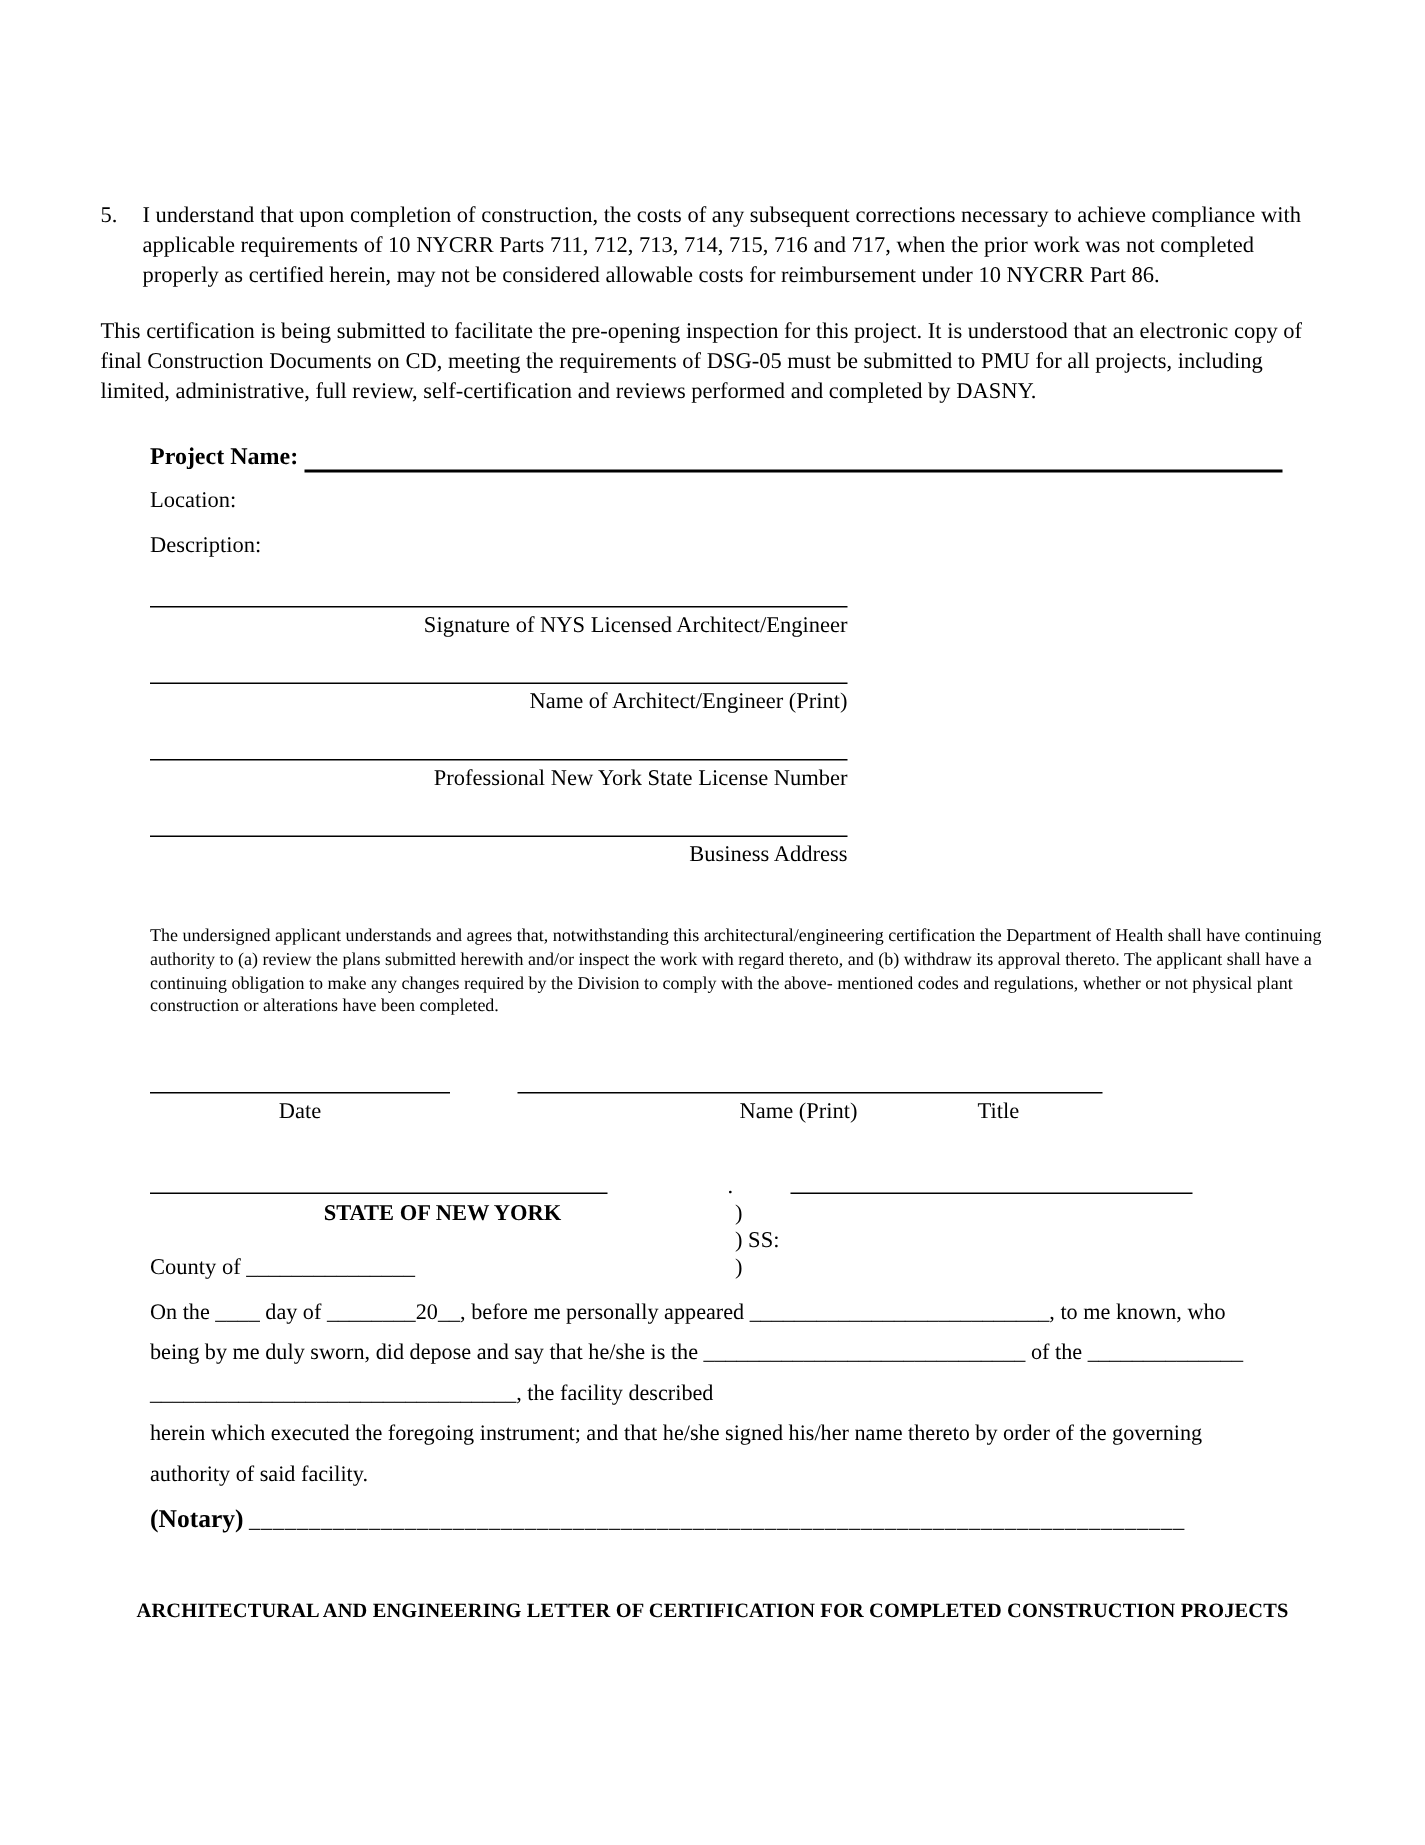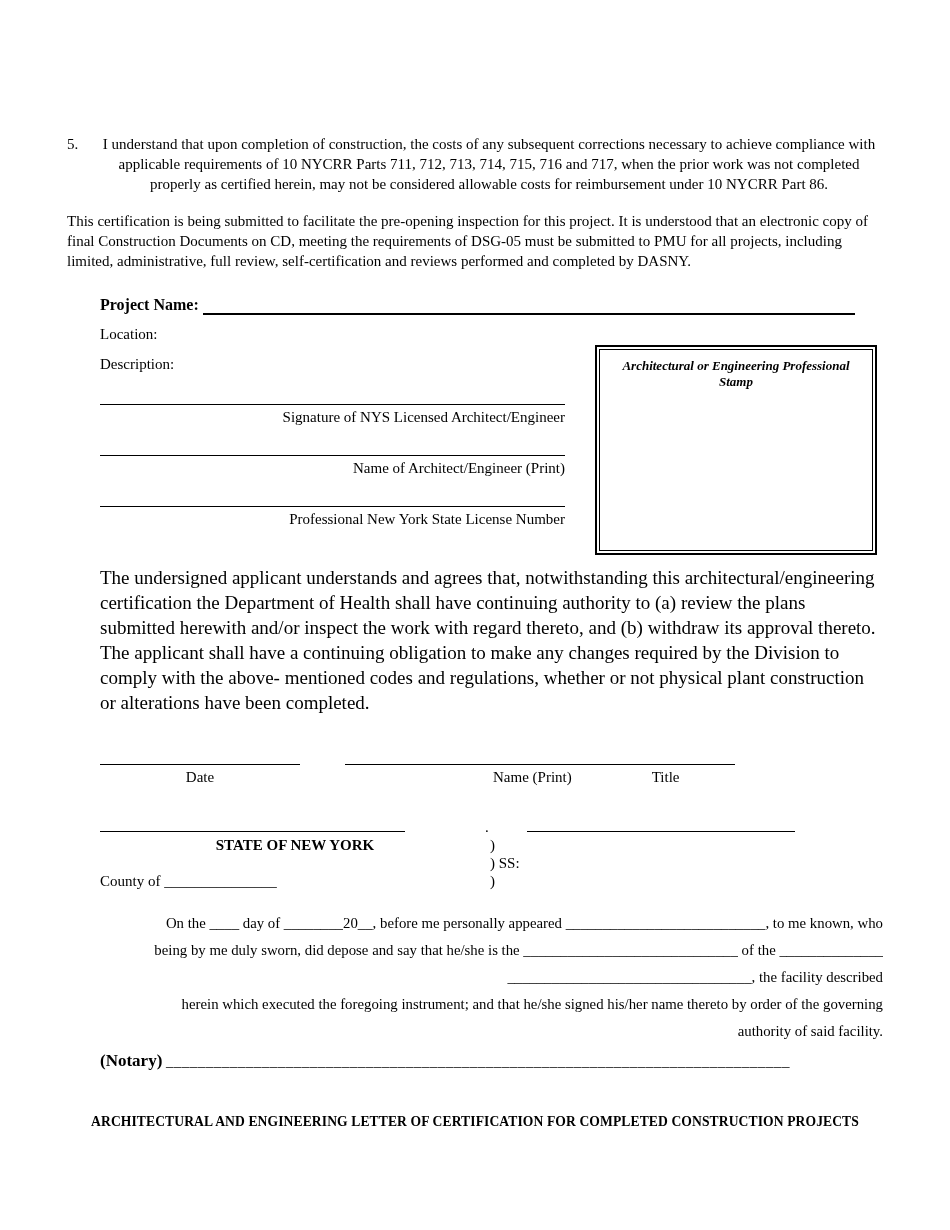--- a/index.html
+++ b/index.html
@@ -15,21 +15,21 @@
     padding: 135px 67px 0 67px;
     font-size: 15px; line-height: 1.32;
     overflow: hidden;
     background: #fff;
   }
   .b { font-weight: bold; text-align: center; }
 
   
   .item5 { display: flex; }
   .item5 .num { width: 28px; flex: 0 0 28px; }
-  .item5 .item-text { flex: 1; text-align: center; }
+  .item5 .item-text { flex: 1; }
   .intro { margin-top: 18px; }
 
   
   .form { margin-left: 33px; margin-top: 22px; }
   .row { display: flex; align-items: flex-end; margin-top: 9px; min-height: 21px; }
   .project-row { margin-top: 0; margin-right: 28px; }
   .project-row .label { font-weight: bold; font-size: 16px; white-space: nowrap; }
   .project-row .fill { flex: 1; border-bottom: 2px solid #000; height: 19px; margin-left: 4px; }
 
   .sig-col { width: 465px; margin-top: 14px; }
@@ -42,21 +42,21 @@
     position: absolute; left: 595px; top: 345px;
     width: 282px; height: 210px;
     border: 2px solid #000; padding: 2px;
   }
   .stamp-inner { width: 100%; height: 100%; border: 1px solid #000; }
   .stamp-text {
     font-weight: bold; font-style: italic; font-size: 13px;
     text-align: center; width: 250px; margin: 8px auto 0 auto; line-height: 1.25;
   }
 
-  .applicant-para { margin-left: 33px; margin-top: 36px; width: 783px; font-size: 19px; }
+  .applicant-para { margin-left: 33px; margin-top: 36px; width: 783px; font-size: 12px; }
 
   .auth-sig { margin-left: 33px; margin-top: 14px; }
   .auth-sig .line { width: 390px; margin-left: 245px; border-bottom: 1px solid #000; height: 12px; }
   .auth-sig .label { margin-left: 415px; padding-top: 3px; }
 
   .date-row { margin-left: 33px; margin-top: 36px; }
   .dr-lines { display: flex; }
   .dr-lines .date-line { width: 200px; border-bottom: 1px solid #000; height: 14px; }
   .dr-lines .gap { width: 45px; }
   .dr-lines .name-line { width: 390px; border-bottom: 1px solid #000; height: 14px; }
@@ -72,21 +72,21 @@
   .state-block { margin-left: 33px; margin-top: 28px; }
   .top-lines { display: flex; align-items: flex-end; height: 16px; }
   .top-lines .l1 { width: 305px; border-bottom: 1px solid #000; height: 14px; }
   .top-lines .dot { margin-left: 80px; line-height: 10px; }
   .top-lines .l2 { width: 268px; border-bottom: 1px solid #000; height: 14px; margin-left: 38px; }
   .sb-row { display: flex; line-height: 18px; }
   .sb-row .c1 { width: 390px; white-space: nowrap; }
   .sb-row .c2 { white-space: nowrap; }
   .sb-row.first { margin-top: 4px; }
 
-  .notary-text { margin-left: 33px; margin-top: 20px; font-size: 14.8px; text-align: right; }
+  .notary-text { margin-left: 33px; margin-top: 8px; font-size: 14.8px; }
   .notary-text p { line-height: 27px; white-space: nowrap; }
 
   .notary-sign { margin-left: 33px; margin-top: 5px; white-space: nowrap; }
   .notary-sign .nlabel { font-weight: bold; font-size: 17px; }
   .notary-sign .nblank { font-size: 15px; letter-spacing: 0.5px; }
 
   .footer-title {
     margin-top: 40px; text-align: center;
     font-weight: bold; font-size: 13.6px; letter-spacing: 0.1px;
     white-space: nowrap;
@@ -123,28 +123,27 @@
         <div class="sig-label">Signature of NYS Licensed Architect/Engineer</div>
       </div>
       <div class="sig-block">
         <div class="sig-line"></div>
         <div class="sig-label">Name of Architect/Engineer (Print)</div>
       </div>
       <div class="sig-block">
         <div class="sig-line"></div>
         <div class="sig-label">Professional New York State License Number</div>
       </div>
+      <div class="sig-block">
+        <div class="sig-line"></div>
+        <div class="sig-label">Business Address</div>
+      </div>
     </div>
   </section>
 
-  <div class="stamp">
-    <div class="stamp-inner">
-      <div class="stamp-text">Architectural or Engineering Professional Stamp</div>
-    </div>
-  </div>
 
   <p class="applicant-para">The undersigned applicant understands and agrees that, notwithstanding this architectural/engineering certification the Department of Health shall have continuing authority to (a) review the plans submitted herewith and/or inspect the work with regard thereto, and (b) withdraw its approval thereto.  The applicant shall have a continuing obligation to make any changes required by the Division to comply with the above- mentioned codes and regulations, whether or not physical plant construction or alterations have been completed.</p>
 
 
   <div class="date-row">
     <div class="dr-lines">
       <div class="date-line"></div>
       <div class="gap"></div>
       <div class="name-line"></div>
     </div>

